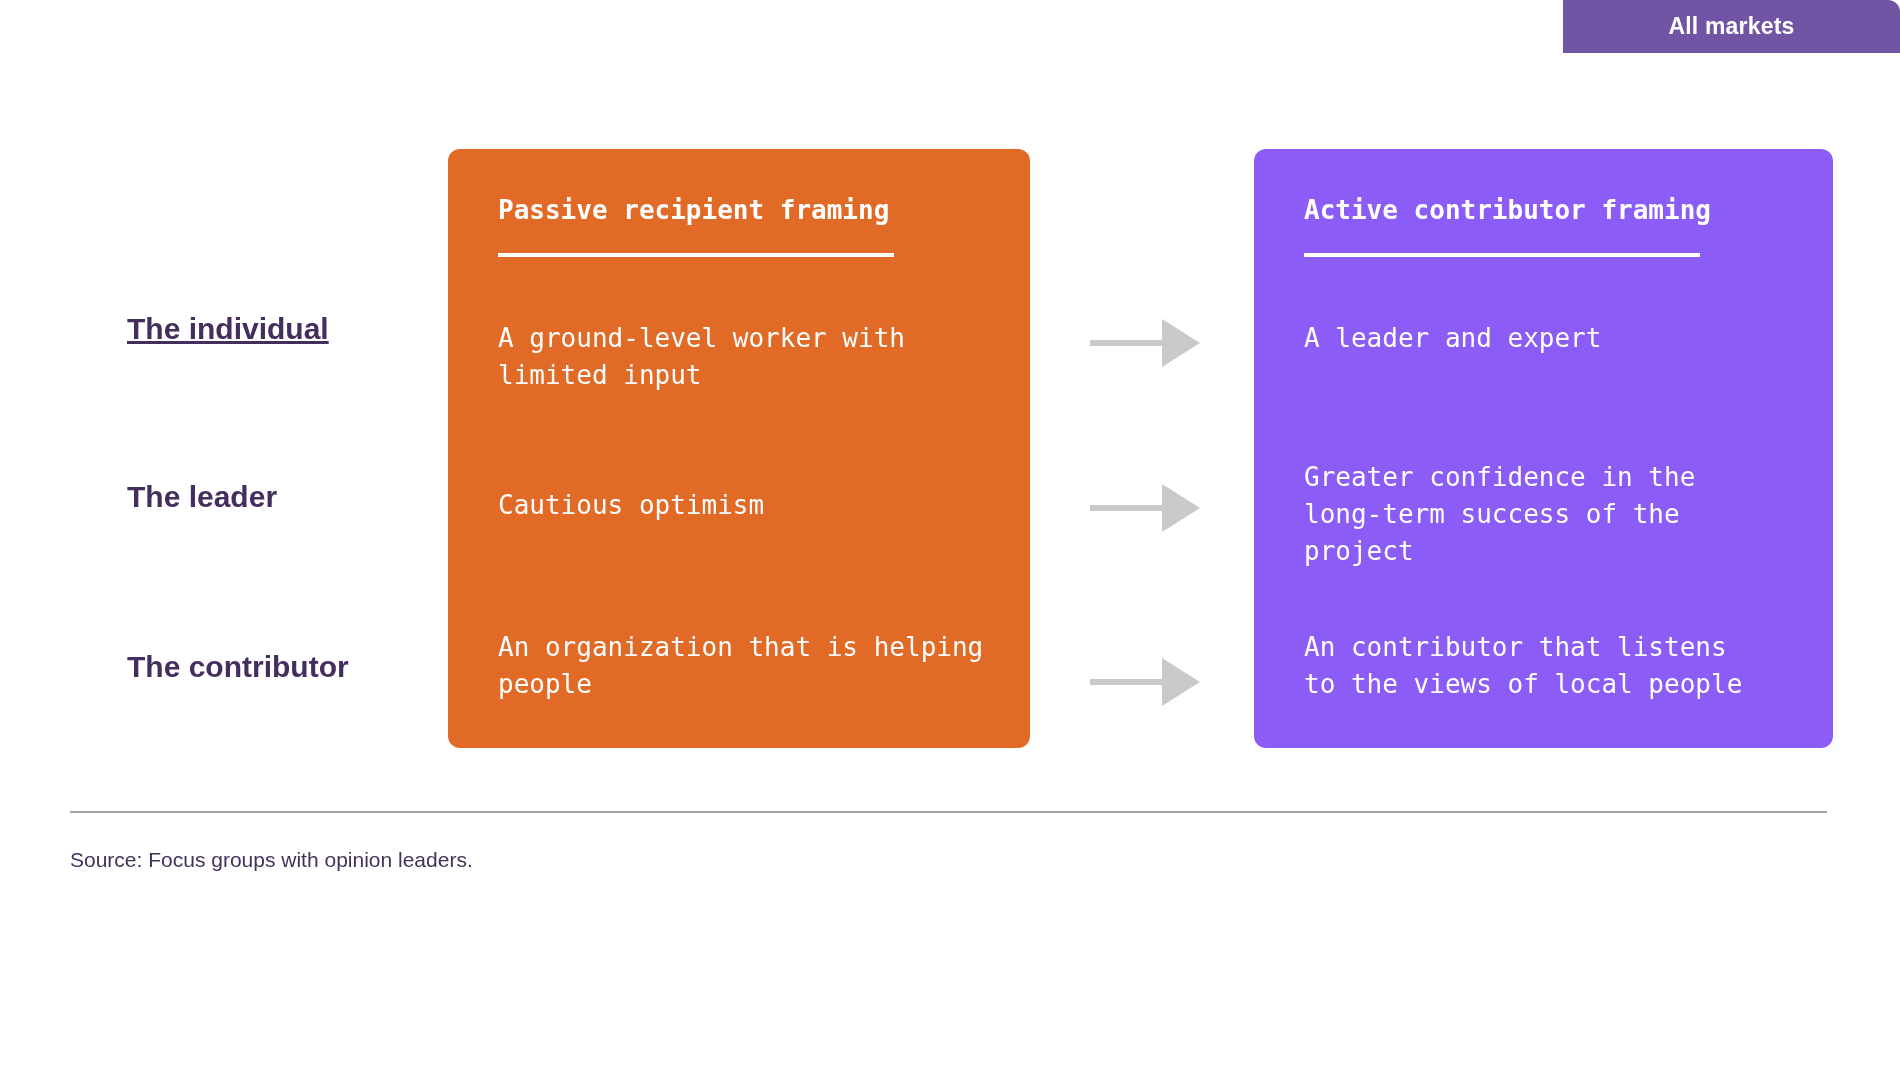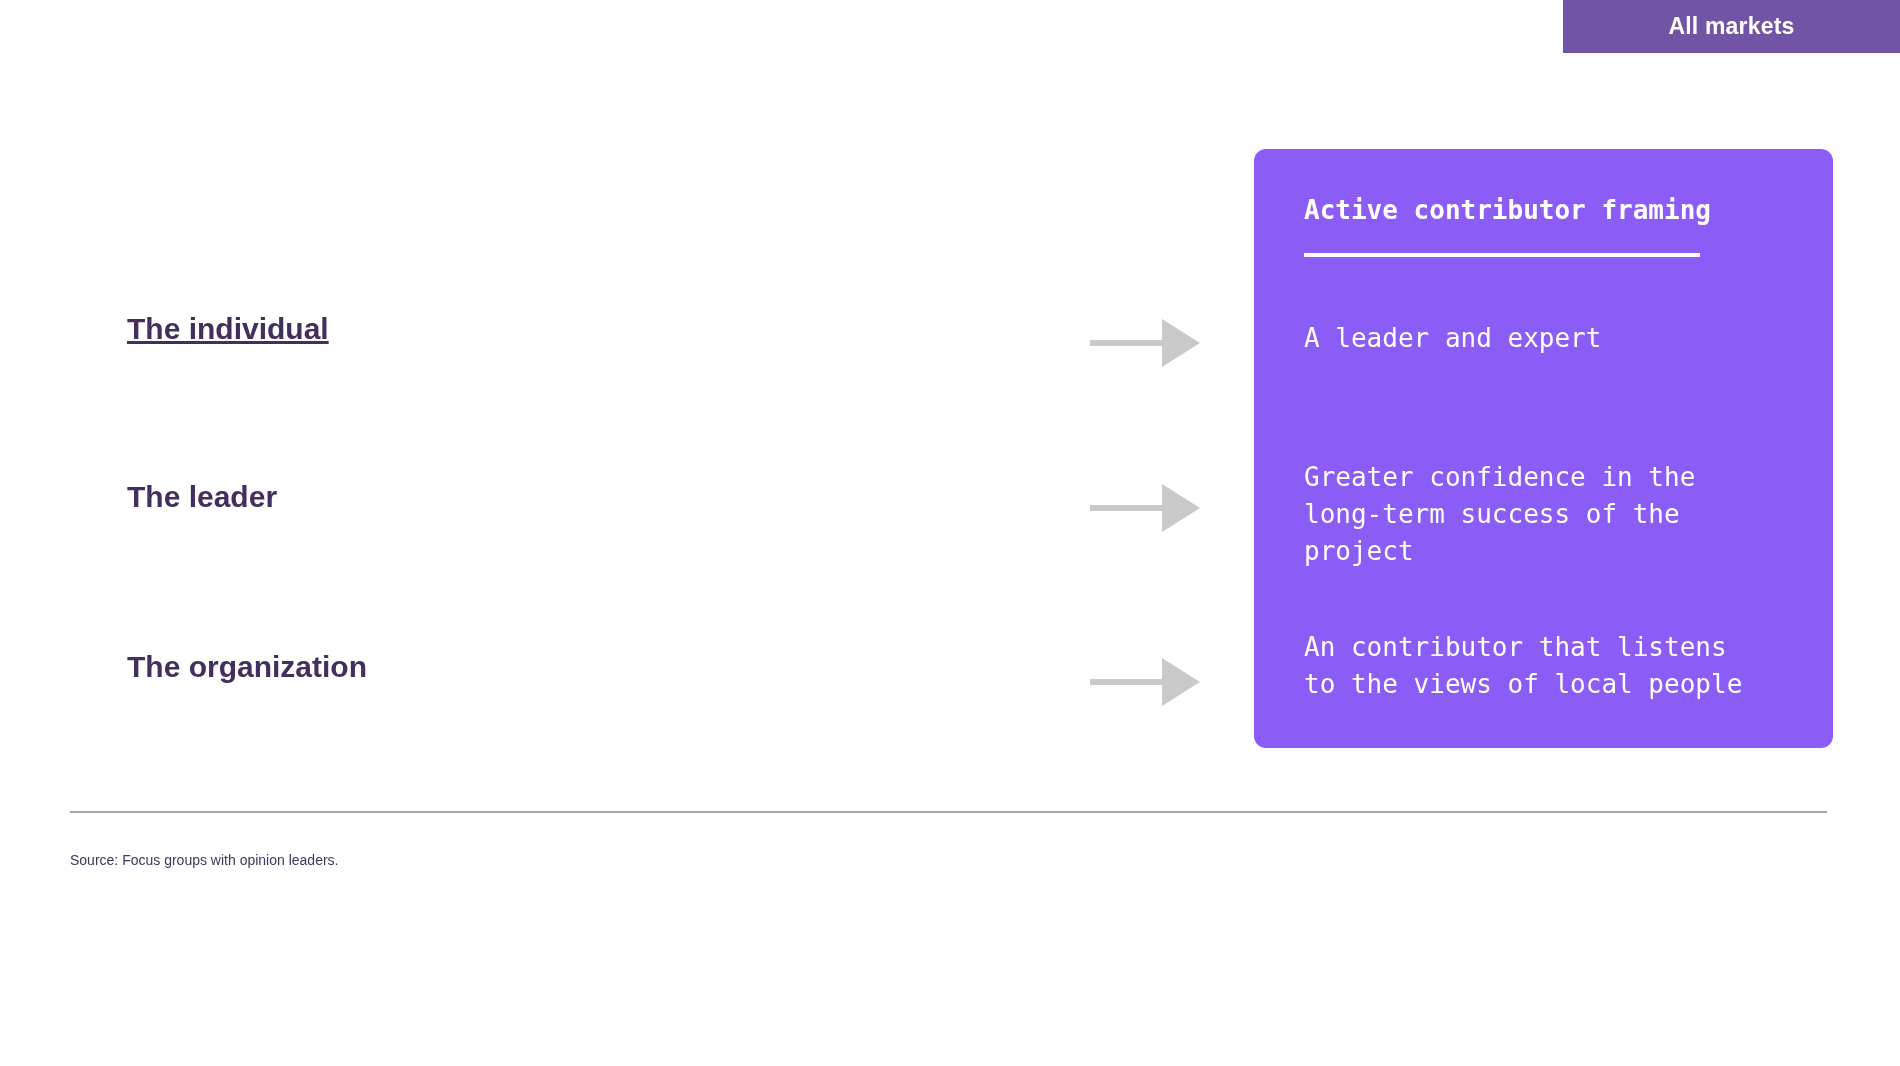--- a/index.html
+++ b/index.html
@@ -7,20 +7,21 @@
     padding: 0;
     background: #ffffff;
     font-family: "Liberation Sans", sans-serif;
   }
   .canvas {
     position: relative;
     width: 1900px;
     height: 1066px;
     background: #ffffff;
     overflow: hidden;
+    border-radius: 12px;
   }
 
   
   .badge {
     position: absolute;
     left: 1563px;
     top: 0;
     width: 337px;
     height: 53px;
     background: #7155A4;
@@ -121,37 +122,46 @@
     width: 1757px;
     height: 2px;
     background: #A5A3A8;
   }
   .source-note {
     position: absolute;
     left: 70px;
     top: 846px;
     margin: 0;
     color: #43335B;
-    font-size: 14px;
+    font-size: 21px;
     line-height: 28px;
   }
 </style>
 </head>
 <body>
 
 <div class="canvas">
 
   <div class="badge">
     <span>All markets</span>
   </div>
 
   <div class="row-label r1">The individual</div>
   <div class="row-label r2">The leader</div>
-  <div class="row-label r3">The organization</div>
+  <div class="row-label r3">The contributor</div>
 
+  <section class="box passive">
+    <h2>Passive recipient framing</h2>
+    <div class="title-underline"></div>
+    <p class="cell c1">A ground-level worker with
+limited input</p>
+    <p class="cell c2">Cautious optimism</p>
+    <p class="cell c3">An organization that is helping
+people</p>
+  </section>
 
   <section class="box active">
     <h2>Active contributor framing</h2>
     <div class="title-underline"></div>
     <p class="cell c1">A leader and expert</p>
     <p class="cell c2">Greater confidence in the
 long-term success of the
 project</p>
     <p class="cell c3">An contributor that listens
 to the views of local people</p>

